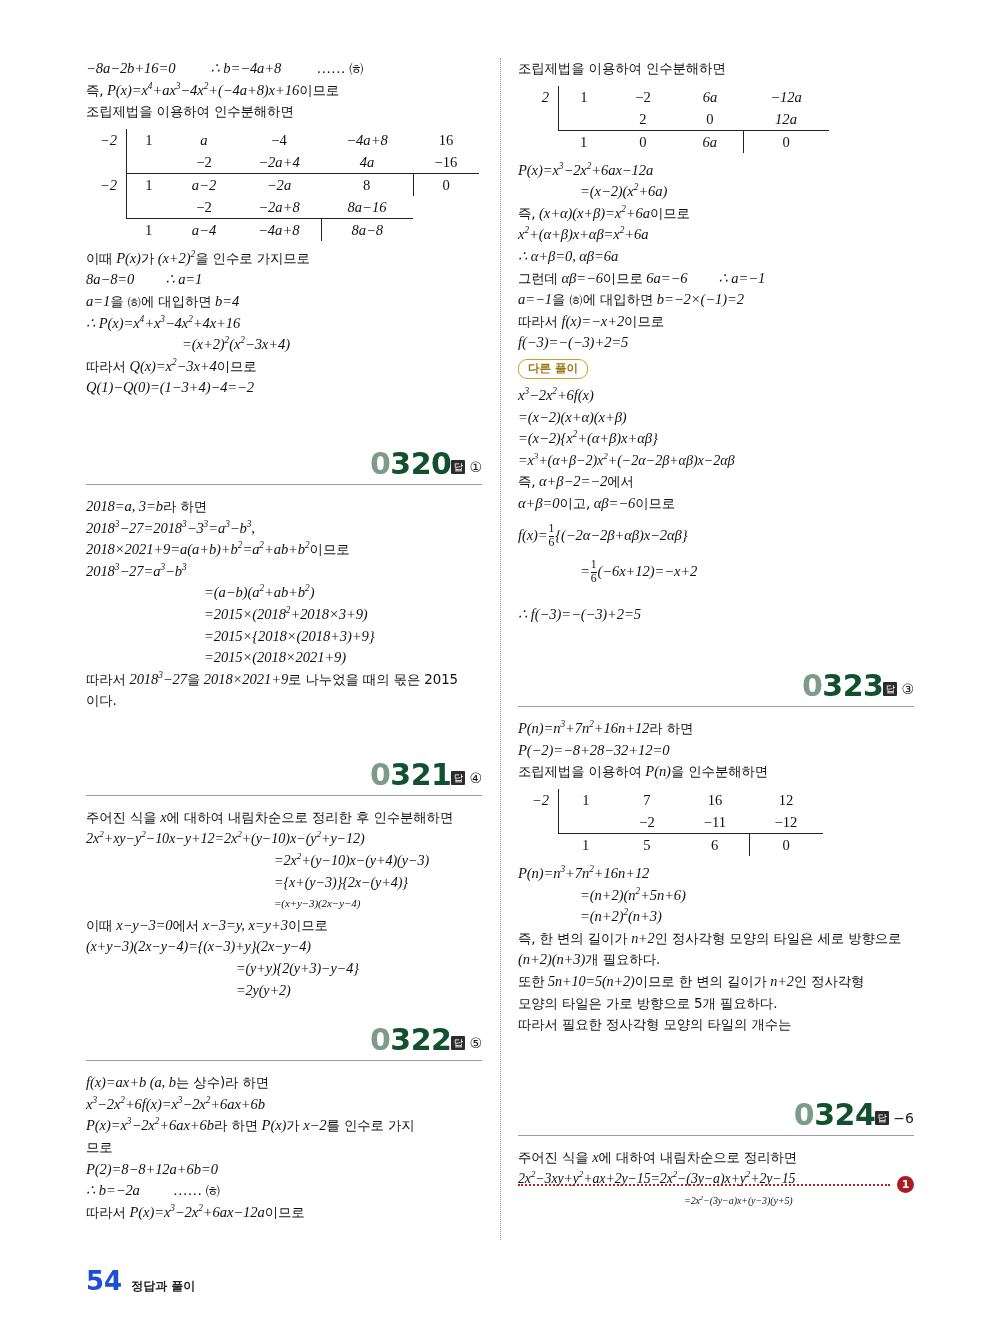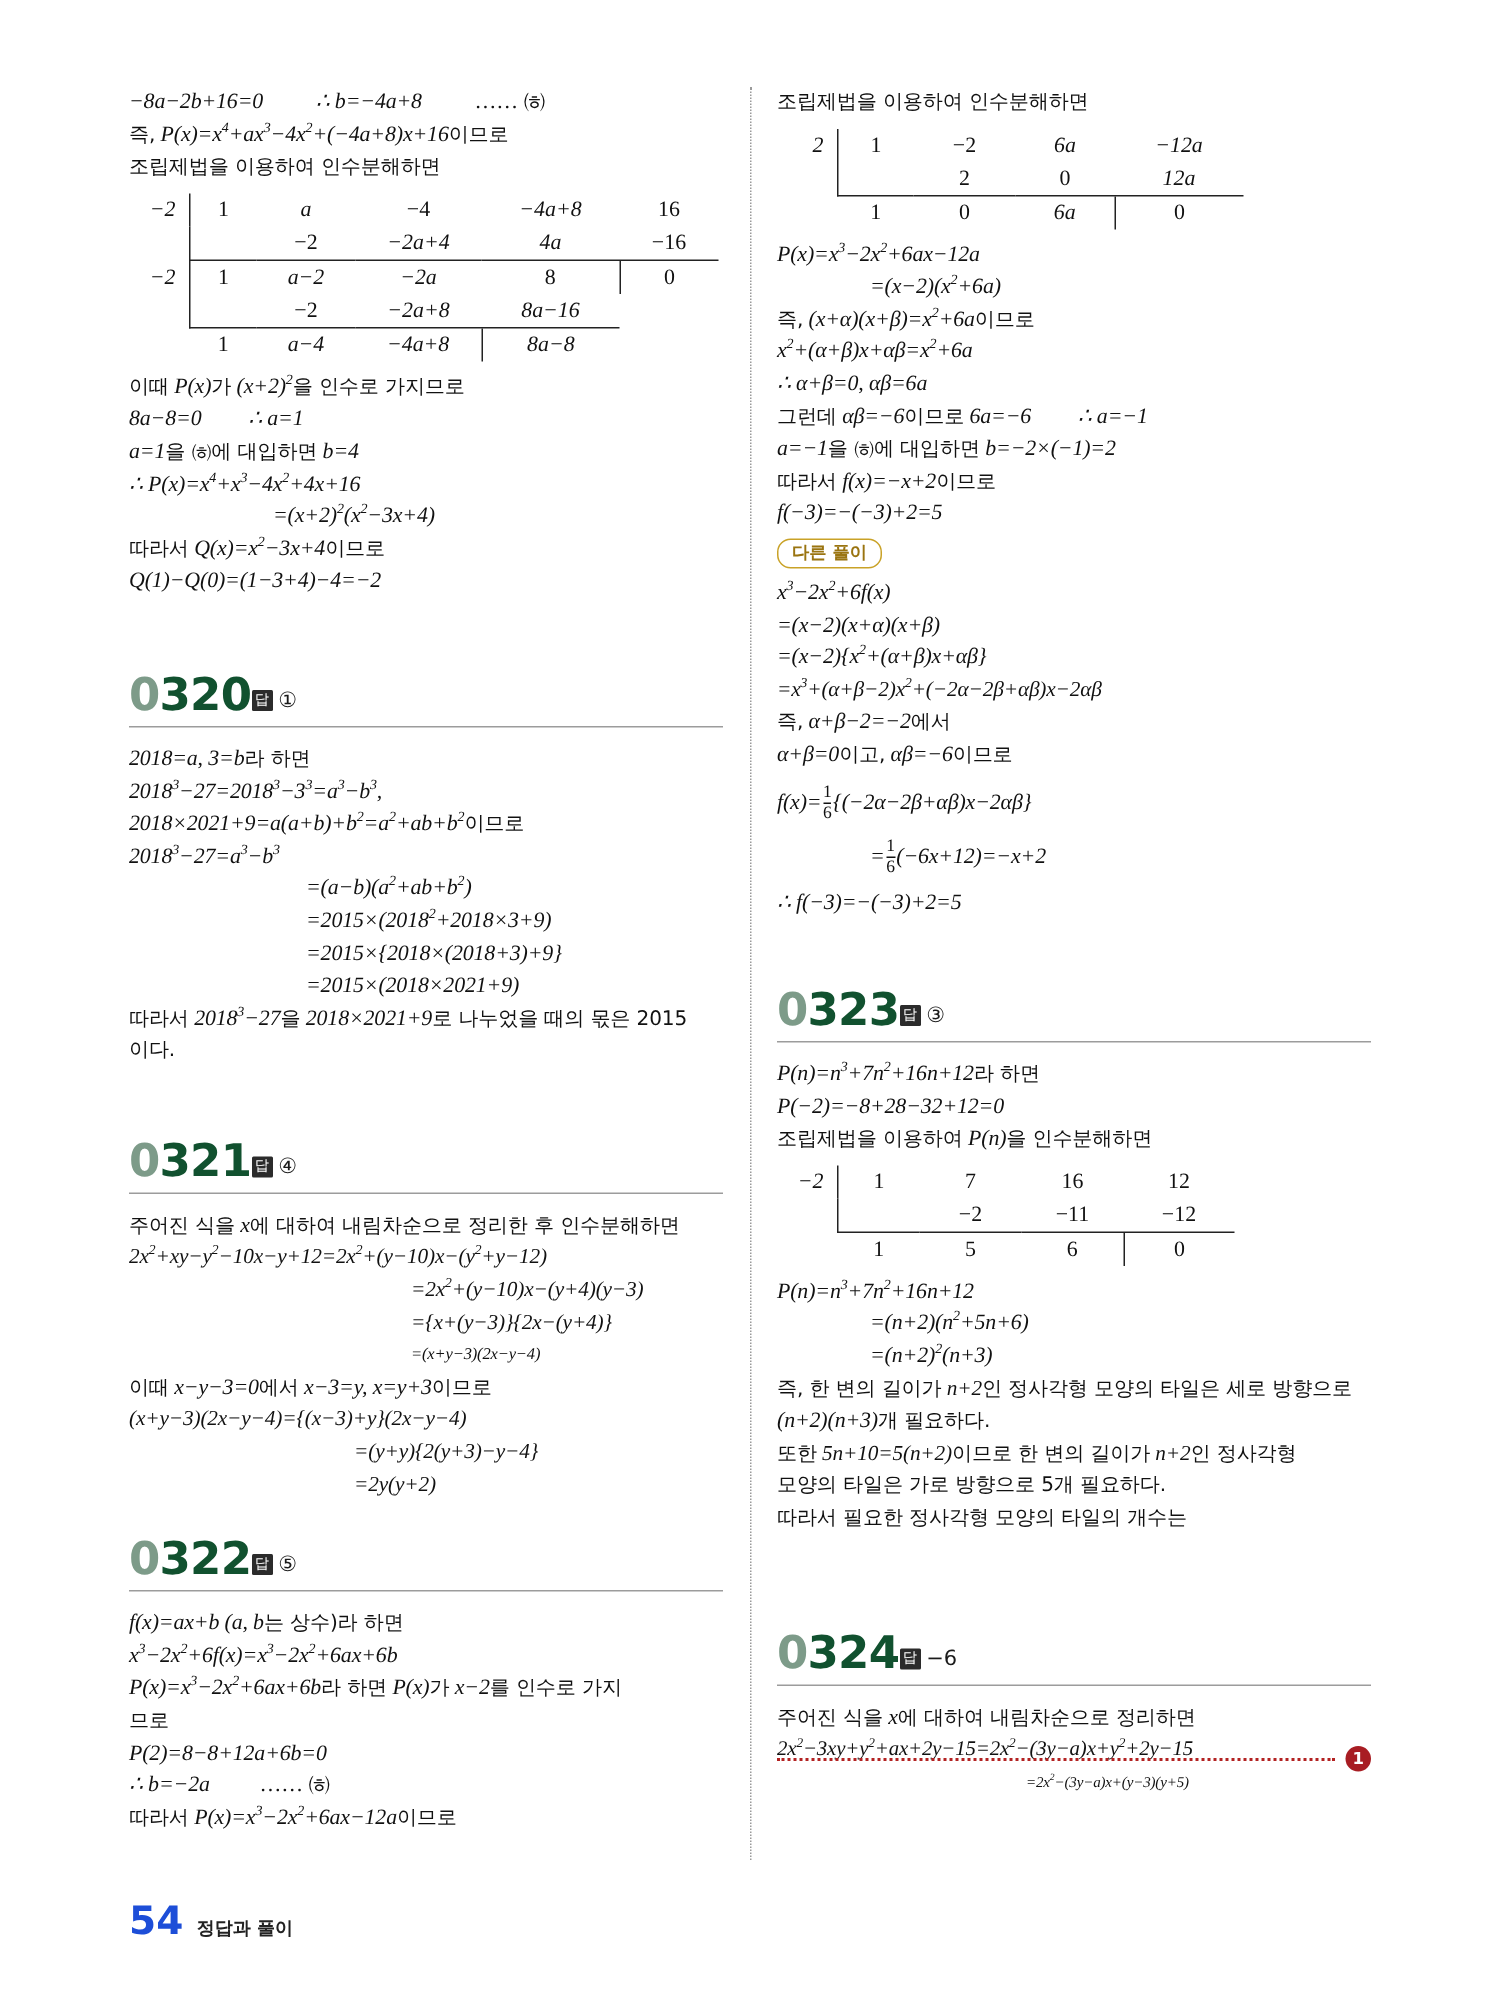--- a/index.html
+++ b/index.html
@@ -67,21 +67,21 @@
 
   sup { font-size: 0.64em; vertical-align: super; line-height: 0; }
 
   
   .prob {
     margin-top: 34px;
   }
   .prob-head {
     display: flex;
     align-items: flex-end;
-    justify-content: flex-start;
+    justify-content: flex-end;
     height: 34px;
   }
   .prob-num {
     font-family: "DejaVu Sans", "Liberation Sans", sans-serif;
     font-weight: bold;
     font-size: 30px;
     line-height: 30px;
     letter-spacing: -0.5px;
     color: #11512f;
   }
@@ -515,21 +515,21 @@
         </div>
         <div class="ln">
           <span class="mth">α+β=0</span><span class="ko">이고,</span> <span class="mth">αβ=−6</span><span class="ko">이므로</span>
         </div>
         <div class="ln" style="line-height:30px;margin-top:5px">
           <span class="mth">f(x)=</span><span class="frac"><span class="num">1</span><span class="den">6</span></span><span class="mth">{(−2α−2β+αβ)x−2αβ}</span>
         </div>
         <div class="ln ind1" style="line-height:30px;margin-top:6px">
           <span class="mth">=</span><span class="frac"><span class="num">1</span><span class="den">6</span></span><span class="mth">(−6x+12)=−x+2</span>
         </div>
-        <div class="ln" style="margin-top:6px">
+        <div class="ln" style="margin-top:18px">
           <span class="mth">∴ f(−3)=−(−3)+2=5</span>
         </div>
       </div>
 
       <div class="prob" style="margin-top:42px">
         <div class="prob-head">
           <div class="prob-num"><span class="zero">0</span><span>323</span></div>
           <div class="ans-wrap">
             <span class="ans-chip">답</span>
             <span class="ans-val">③</span>

